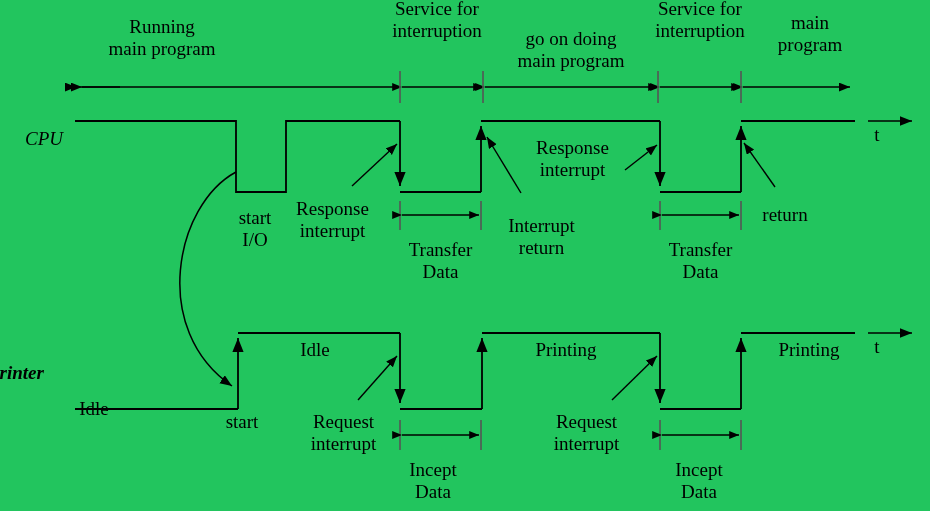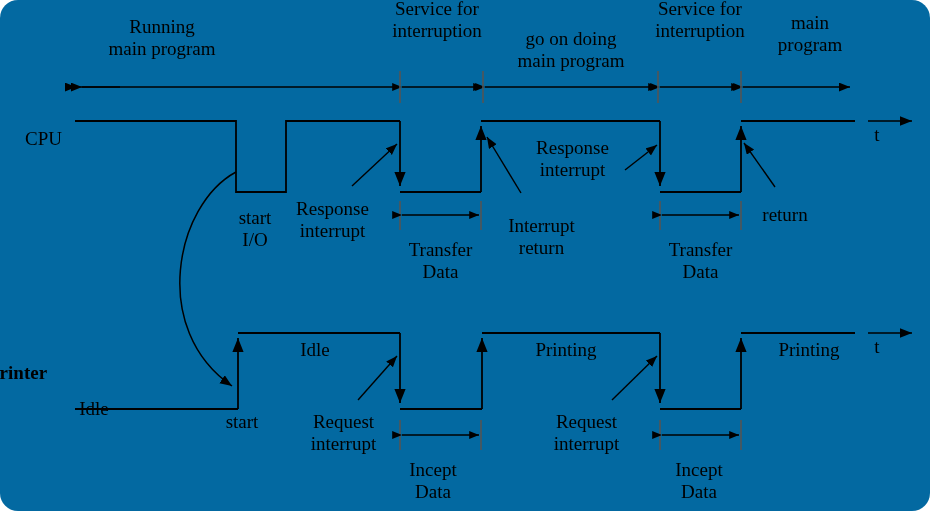--- a/index.html
+++ b/index.html
@@ -1,36 +1,35 @@
 <!DOCTYPE html>
 <html><head>
 <meta charset="utf-8">
 <style>
   html,body{margin:0;padding:0;background:#ffffff;}
   #root{
     position:relative;
     width:930px;height:511px;
-    background:#0369a1;
+    background:#22c55e;
     overflow:hidden;
     font-family:"Liberation Serif","DejaVu Serif",serif;
-    border-radius:18px;
   }
   svg.layer{position:absolute;left:0;top:0;width:930px;height:511px;}
   .lbl{
     position:absolute;
     font-family:"Liberation Serif","DejaVu Serif",serif;
     font-size:19px;
     color:#000;
     line-height:22px;
     text-align:center;
     white-space:pre;
     user-select:none;
   }
   .lbl.bold{font-weight:bold;}
-  .lbl.left{text-align:left;}
+  .lbl.left{text-align:left;font-style:italic;}
 </style>
 </head>
 <body>
 
 <div id="root">
 
   <svg class="layer" viewBox="0 0 930 511">
     <defs>
       <marker id="ah" markerWidth="9" markerHeight="9" refX="8" refY="3.2" orient="auto" markerUnits="strokeWidth">
         <path d="M0,0 L8,3.2 L0,6.4 z" fill="#000"></path>

